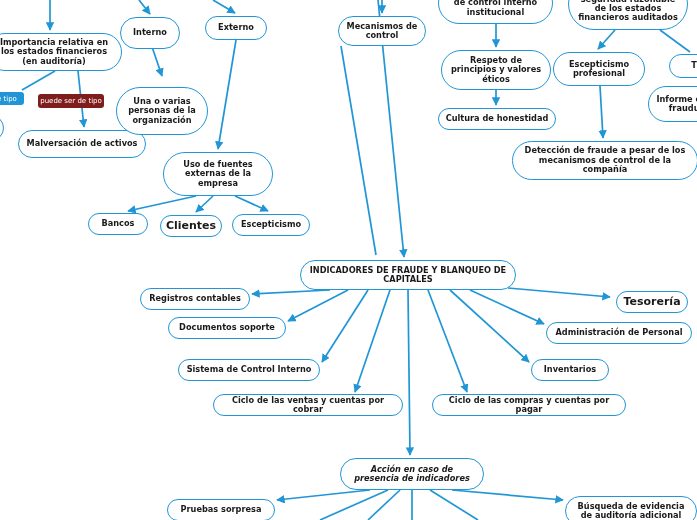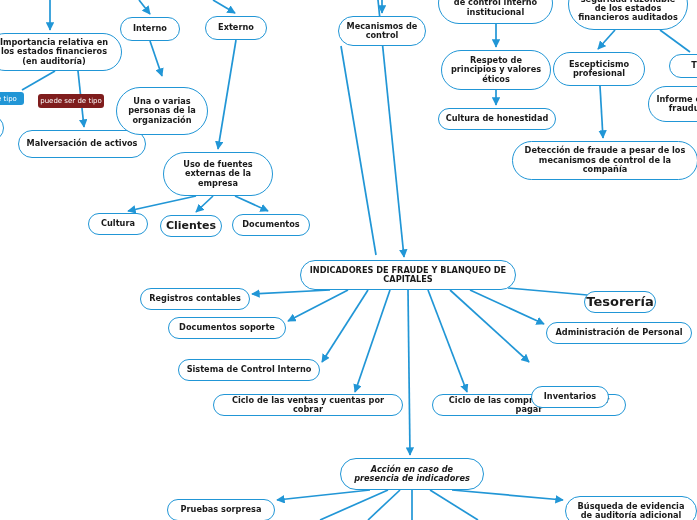--- a/index.html
+++ b/index.html
@@ -103,45 +103,45 @@
         <path d="M 400 490 L 368 520" fill="none" stroke="#2196d6" stroke-width="1.7"></path>
         <path d="M 412 490 L 412 520" fill="none" stroke="#2196d6" stroke-width="1.7"></path>
         <path d="M 430 490 L 478 520" fill="none" stroke="#2196d6" stroke-width="1.7"></path>
         <path d="M 452 490 L 563 500" fill="none" stroke="#2196d6" stroke-width="1.7" marker-end="url(#arrow)"></path>
       </g>
   </svg>
   <div id="node-layer">
       <div class="node" style="left: -14px; top: 33px; width: 136px; height: 38px; font-size: 8.2px;">Importancia relativa en los estados financieros (en auditoría)</div>
       <div class="node" style="left: 18px; top: 130px; width: 128px; height: 28px; font-size: 8.2px;">Malversación de activos</div>
       <div class="node" style="left: -22px; top: 115px; width: 26px; height: 26px; font-size: 8px;"></div>
-      <div class="node" style="left: 120px; top: 17px; width: 60px; height: 24px; font-size: 8.2px;">Interno</div>
+      <div class="node" style="left: 120px; top: 17px; width: 60px; height: 32px; font-size: 8.2px;">Interno</div>
       <div class="node" style="left: 205px; top: 16px; width: 62px; height: 24px; font-size: 8.2px;">Externo</div>
       <div class="node" style="left: 116px; top: 79px; width: 92px; height: 48px; font-size: 8.2px; margin-top: 8px;">Una o varias personas de la organización</div>
       <div class="node" style="left: 163px; top: 152px; width: 110px; height: 44px; font-size: 8.2px;">Uso de fuentes externas de la empresa</div>
-      <div class="node" style="left: 88px; top: 213px; width: 60px; height: 22px; font-size: 8.2px;">Cultura</div>
+      <div class="node" style="left: 88px; top: 213px; width: 60px; height: 22px; font-size: 8.2px;">Bancos</div>
       <div class="node" style="left: 160px; top: 215px; width: 62px; height: 22px; font-size: 11px;">Clientes</div>
-      <div class="node" style="left: 232px; top: 214px; width: 78px; height: 22px; font-size: 8.2px;">Documentos</div>
+      <div class="node" style="left: 232px; top: 214px; width: 78px; height: 22px; font-size: 8.2px;">Escepticismo</div>
       <div class="node" style="left: 338px; top: 16px; width: 88px; height: 30px; font-size: 8.2px;">Mecanismos de control</div>
       <div class="node" style="left: 438px; top: -18px; width: 115px; height: 42px; font-size: 8.2px;">Diseño de un sistema de control interno institucional</div>
       <div class="node" style="left: 441px; top: 50px; width: 110px; height: 40px; font-size: 8.2px;">Respeto de principios y valores éticos</div>
       <div class="node" style="left: 438px; top: 108px; width: 118px; height: 22px; font-size: 8.2px;">Cultura de honestidad</div>
       <div class="node" style="left: 568px; top: -22px; width: 120px; height: 52px; font-size: 8.2px;">Obtención de seguridad razonable de los estados financieros auditados</div>
       <div class="node" style="left: 553px; top: 52px; width: 92px; height: 34px; font-size: 8.2px;">Escepticismo profesional</div>
       <div class="node" style="left: 669px; top: 54px; width: 50px; height: 24px; font-size: 8.2px;">T</div>
       <div class="node" style="left: 648px; top: 86px; width: 96px; height: 36px; font-size: 8.2px;">Informe contable fraudulento</div>
       <div class="node" style="left: 512px; top: 141px; width: 186px; height: 39px; font-size: 8.2px;">Detección de fraude a pesar de los mecanismos de control de la compañía</div>
       <div class="node" style="left: 300px; top: 260px; width: 216px; height: 30px; font-size: 8.2px;">INDICADORES DE FRAUDE Y BLANQUEO DE CAPITALES</div>
       <div class="node" style="left: 140px; top: 288px; width: 110px; height: 22px; font-size: 8.2px;">Registros contables</div>
       <div class="node" style="left: 168px; top: 317px; width: 118px; height: 22px; font-size: 8.2px;">Documentos soporte</div>
       <div class="node" style="left: 178px; top: 359px; width: 142px; height: 22px; font-size: 8.2px;">Sistema de Control Interno</div>
       <div class="node" style="left: 213px; top: 394px; width: 190px; height: 22px; font-size: 8.2px;">Ciclo de las ventas y cuentas por cobrar</div>
       <div class="node" style="left: 432px; top: 394px; width: 194px; height: 22px; font-size: 8.2px;">Ciclo de las compras y cuentas por pagar</div>
-      <div class="node" style="left: 531px; top: 359px; width: 78px; height: 22px; font-size: 8.2px; margin-top: 27px;">Inventarios</div>
+      <div class="node" style="left: 531px; top: 359px; width: 78px; height: 22px; font-size: 8.2px;">Inventarios</div>
       <div class="node" style="left: 546px; top: 322px; width: 146px; height: 22px; font-size: 8.2px;">Administración de Personal</div>
-      <div class="node" style="left: 584px; top: 291px; width: 72px; height: 22px; font-size: 13px;">Tesorería</div>
+      <div class="node" style="left: 616px; top: 291px; width: 72px; height: 22px; font-size: 11px;">Tesorería</div>
       <div class="node italic" style="left: 340px; top: 458px; width: 144px; height: 32px; font-size: 8.2px;">Acción en caso de presencia de indicadores</div>
       <div class="node" style="left: 167px; top: 499px; width: 108px; height: 22px; font-size: 8.2px;">Pruebas sorpresa</div>
       <div class="node" style="left: 565px; top: 496px; width: 132px; height: 30px; font-size: 8.2px;">Búsqueda de evidencia de auditoría adicional</div>
     </div>
   <div id="badge-layer">
       <div class="label-badge" style="left: -24px; top: 92px; width: 48px; height: 13px; background: rgb(33, 150, 214);">er de tipo</div>
       <div class="label-badge" style="left: 38px; top: 94px; width: 66px; height: 14px; background: #7f1d1d;">puede ser de tipo</div>
     </div>
 </div>
 

